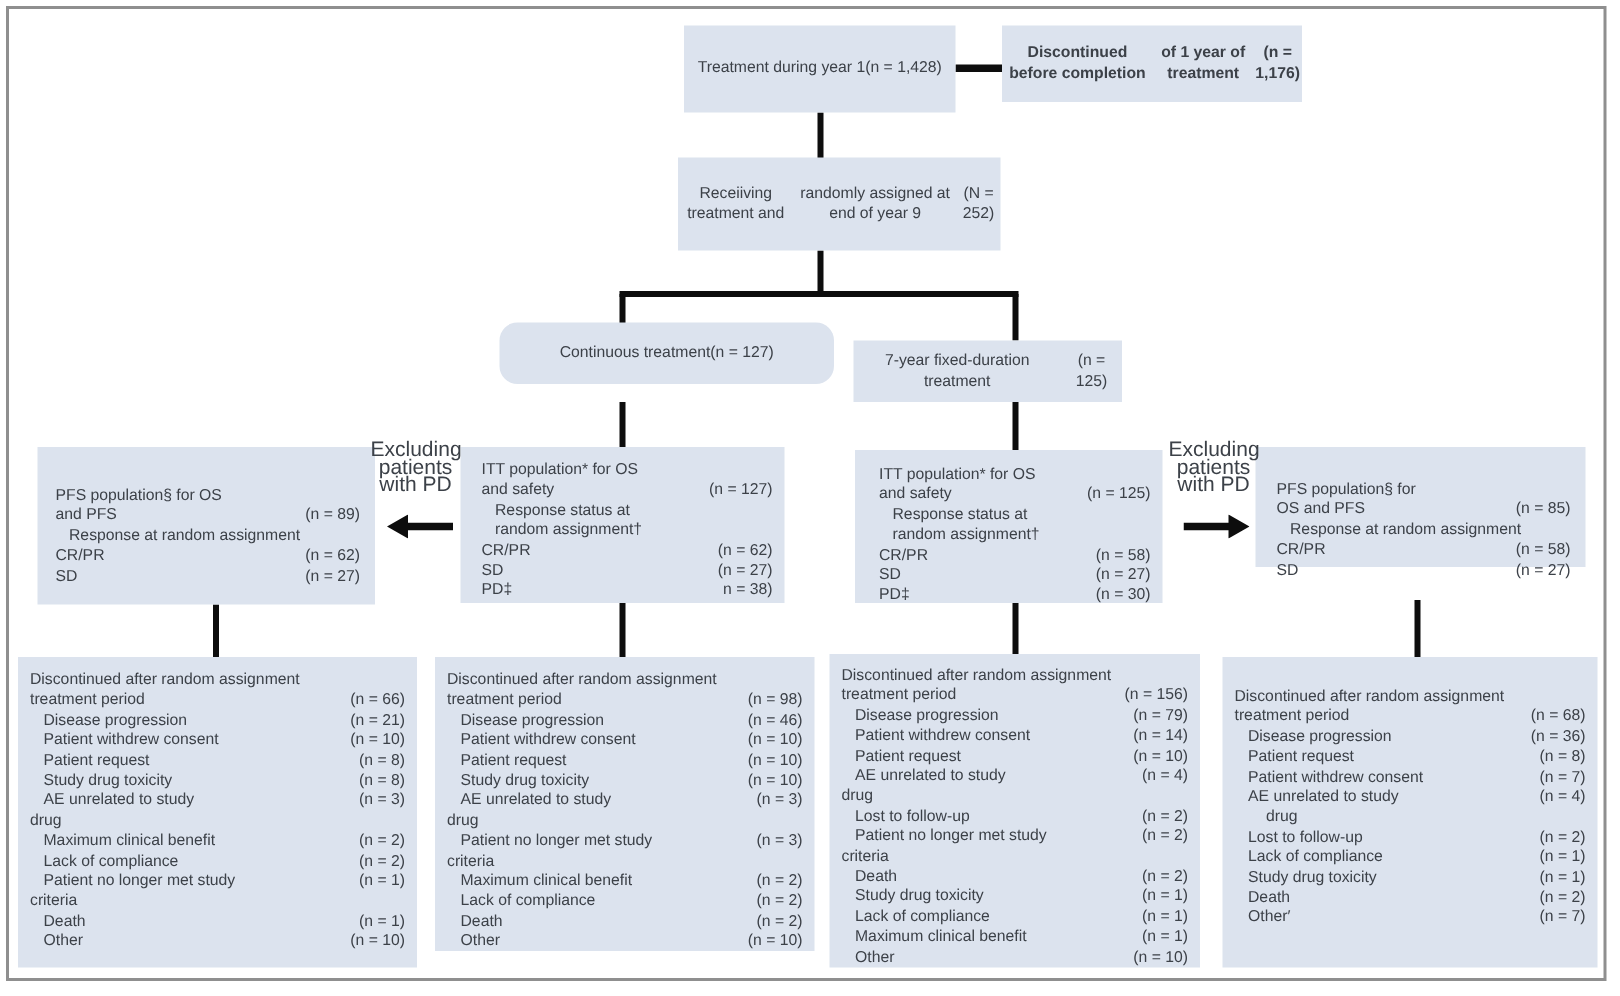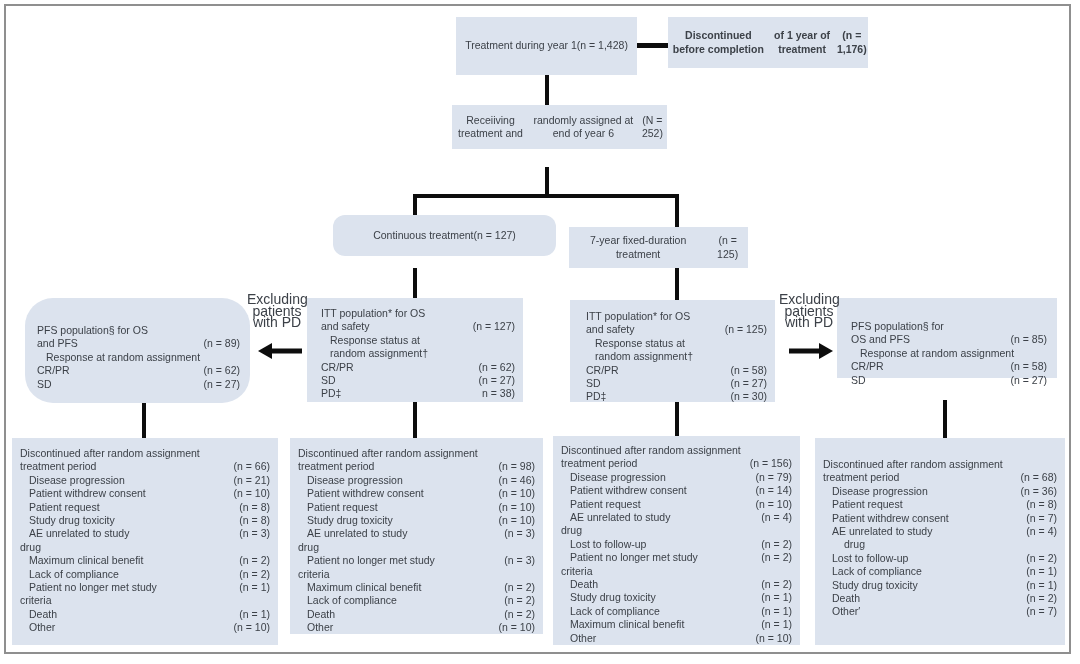--- a/index.html
+++ b/index.html
@@ -44,40 +44,40 @@
       <div class="cline">(n = 1,428)</div>
     </div>
 
   <div class="node centered" style="left:668px;top:17px;width:200px;height:51px;font-weight:bold;">
 
   <div class="cline">Discontinued before completion</div>
       <div class="cline">of 1 year of treatment</div>
       <div class="cline">(n = 1,176)</div>
     </div>
 
-  <div class="node centered" style="left:452px;top:105px;width:215px;height:44px;">
+  <div class="node centered" style="left:452px;top:105px;width:215px;height:62px;">
 
   <div class="cline">Receiiving treatment and</div>
-      <div class="cline">randomly assigned at end of year 6</div>
+      <div class="cline">randomly assigned at end of year 9</div>
       <div class="cline">(N = 252)</div>
     </div>
 
   <div class="node centered" style="left:333px;top:215px;width:223px;height:41px;border-radius:12px;">
 
   <div class="cline">Continuous treatment</div>
       <div class="cline">(n = 127)</div>
     </div>
 
   <div class="node centered" style="left:569px;top:227px;width:179px;height:41px;">
 
   <div class="cline">7-year fixed-duration treatment</div>
       <div class="cline">(n = 125)</div>
     </div>
 
-  <div class="node rows" style="left:25px;top:298px;width:225px;height:105px;padding:26px 10px 0 12px;border-radius:28px;">
+  <div class="node rows" style="left:25px;top:298px;width:225px;height:105px;padding:26px 10px 0 12px;">
 
       <div class="row">
         <span class="lbl">PFS population§ for OS</span>
         <span class="val"></span>
       </div>
 
       <div class="row">
         <span class="lbl">and PFS</span>
         <span class="val">(n = 89)</span>
       </div>

